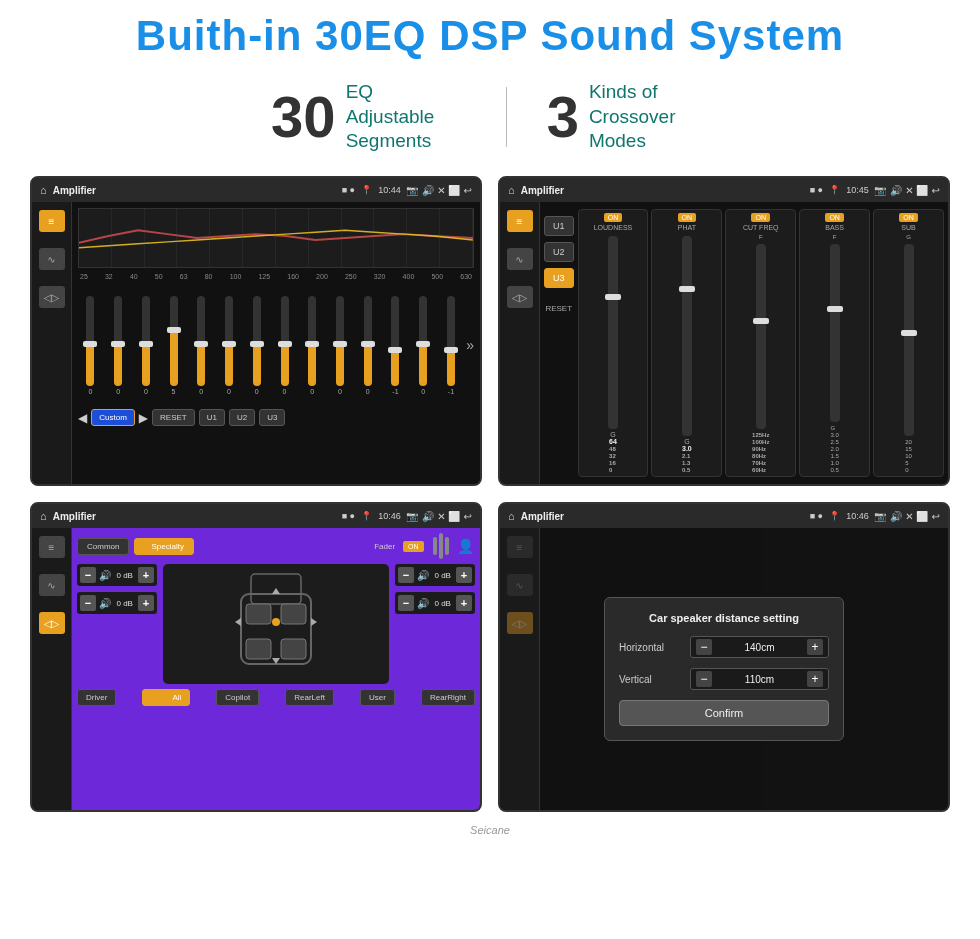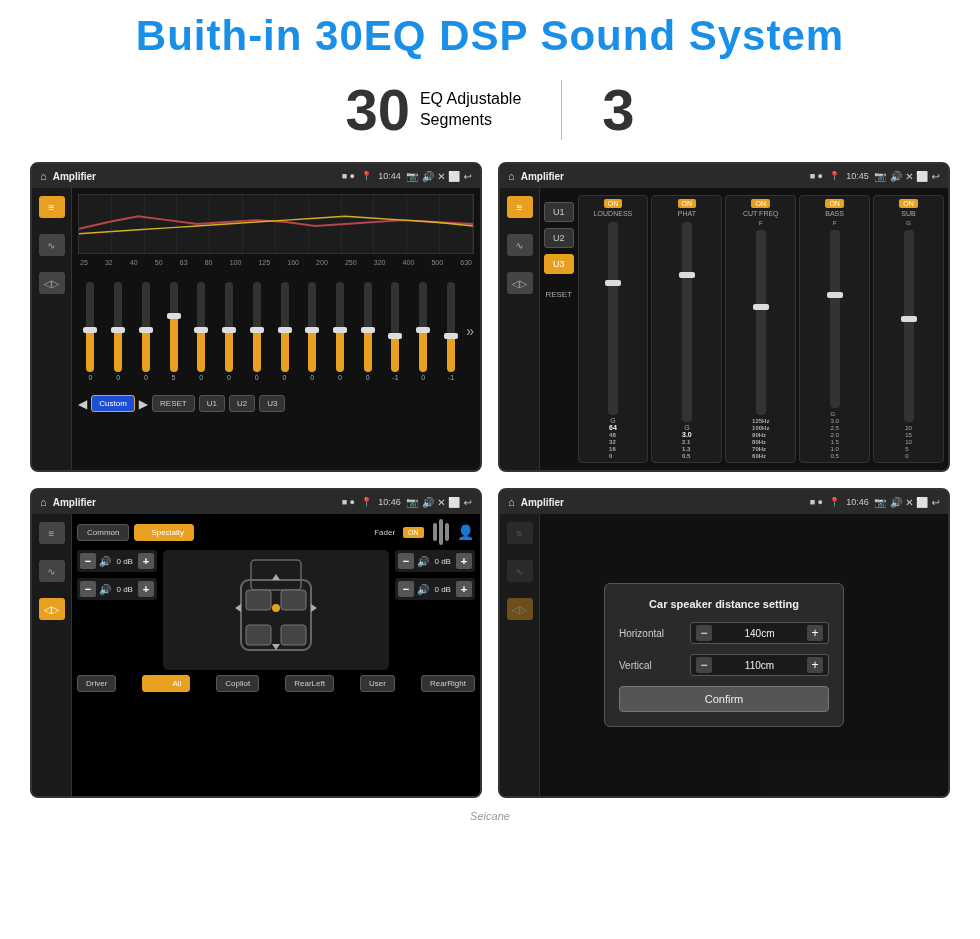--- a/index.html
+++ b/index.html
@@ -37,22 +37,22 @@
       gap: 10px;
       padding: 0 40px;
     }
     .stat-number {
       font-size: 58px;
       font-weight: 900;
       color: #333;
       line-height: 1;
     }
     .stat-desc {
-      font-size: 16px;
-      color: #000000;
+      font-size: 19px;
+      color: #0f766e;
       max-width: 120px;
       line-height: 1.3;
     }
     .stat-divider {
       width: 1px;
       height: 60px;
       background: #bbb;
     }
 
     
@@ -277,21 +277,21 @@
       background: #1a1a1a;
       display: flex;
       flex-direction: column;
       align-items: center;
       padding: 8px 0;
       gap: 16px;
       border-right: 1px solid #333;
     }
     .screen3-main {
       flex: 1;
-      background: #000000;
+      background: #6d28d9;
       padding: 5px;
     }
     .s3-top-bar {
       display: flex;
       gap: 5px;
       align-items: center;
       margin-bottom: 5px;
     }
     .mode-btn {
       background: #333;
@@ -479,20 +479,21 @@
 </div>
 
 <div class="stats-row">
   <div class="stat-item">
     <span class="stat-number">30</span>
     <span class="stat-desc">EQ Adjustable<br>Segments</span>
   </div>
   <div class="stat-divider"></div>
   <div class="stat-item">
     <span class="stat-number">3</span>
+    <span class="stat-desc">Kinds of<br>Crossover Modes</span>
   </div>
 </div>
 
 <div class="screens-grid">
 
   <div class="screen">
     <div class="screen-topbar">
       <span class="topbar-icon">⌂</span>
       <span class="topbar-title">Amplifier</span>
       <span style="font-size:9px;color:#ccc;">■ ●</span>

